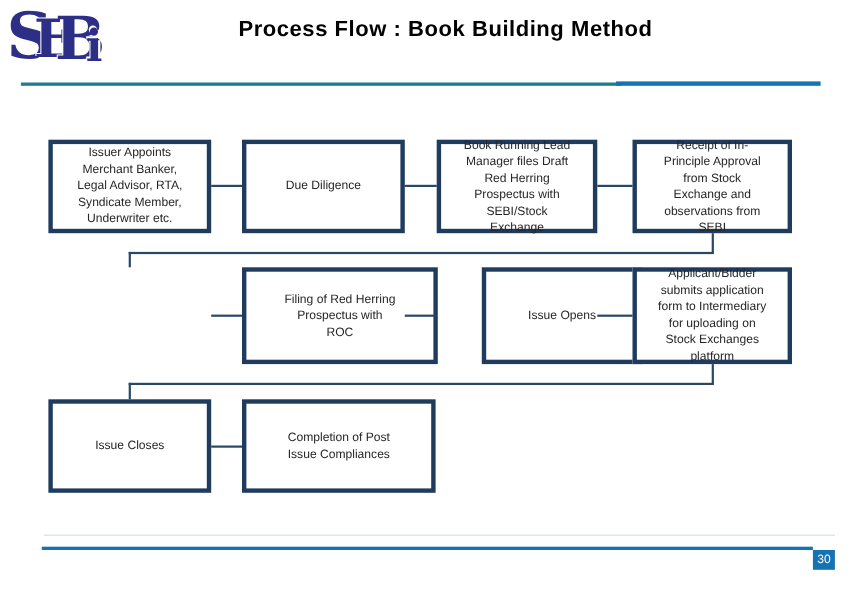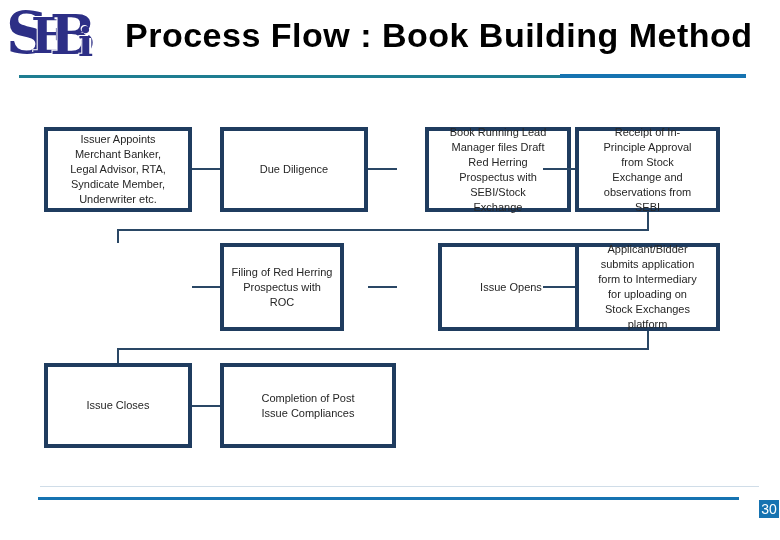--- a/index.html
+++ b/index.html
@@ -13,21 +13,21 @@
     position:absolute;font-family:"DejaVu Serif",serif;font-weight:700;
     color:var(--logo-navy,#2d2f86);line-height:1;
     text-shadow:2px 2px 0 #ffffff,-1px -1px 0 #ffffff;
   }
   .logo .l-s{left:0;top:2px;font-size:58px;}
   .logo .l-e{left:25px;top:10px;font-size:48px;}
   .logo .l-b{left:44px;top:6px;font-size:54px;}
   .logo .l-i{left:72px;top:20px;font-size:40px;}
   .title{
     position:absolute;left:125px;top:16px;width:560px;text-align:center;
-    font-size:34px;font-weight:700;color:#000;letter-spacing:0.5px;white-space:nowrap;
+    font-size:20px;font-weight:700;color:#000;letter-spacing:0.5px;white-space:nowrap;
   }
   .rule-teal{position:absolute;left:19px;top:75px;width:546px;height:3px;background:var(--rule-teal,#1e7d91);}
   .rule-blue{position:absolute;left:560px;top:74px;width:186px;height:4px;background:var(--rule-blue,#1673b1);}
   
   .box{
     position:absolute;box-sizing:border-box;border:4px solid var(--box-border,#1f3c5f);
     background:#fff;display:flex;align-items:center;justify-content:center;
     overflow:visible;
   }
   .box-label{
@@ -36,21 +36,21 @@
     white-space:pre-line;
   }
   
   .line{position:absolute;background:var(--connector,#2a4765);}
   
   .footer-faint{position:absolute;left:40px;top:486px;width:719px;height:1px;background:var(--footer-faint,#d0dde8);}
   .footer-blue{position:absolute;left:38px;top:497px;width:701px;height:3px;background:var(--rule-blue,#1673b1);}
   .page-badge{
     position:absolute;left:739px;top:500px;width:20px;height:18px;
     background:var(--badge-bg,#1673b1);color:var(--badge-text,#fff);
-    font-size:14px;display:flex;align-items:center;justify-content:center;margin-left:20px;
+    font-size:11px;display:flex;align-items:center;justify-content:center;
   }
 </style>
 </head>
 <body>
 
 <div class="stage">
 
   <div class="logo">
     <span class="l-s">S</span>
     <span class="l-e">E</span>
@@ -64,38 +64,38 @@
   <div class="box" style="left:44px;top:127px;width:148px;height:85px;">
     <span class="box-label">Issuer Appoints
 Merchant Banker,
 Legal Advisor, RTA,
 Syndicate Member,
 Underwriter etc.</span>
   </div>
   <div class="box" style="left:220px;top:127px;width:148px;height:85px;">
     <span class="box-label">Due Diligence</span>
   </div>
-  <div class="box" style="left:397px;top:127px;width:146px;height:85px;margin-left:28px;">
+  <div class="box" style="left:397px;top:127px;width:146px;height:85px;">
     <span class="box-label">Book Running Lead
 Manager files Draft
 Red Herring
 Prospectus with
 SEBI/Stock
 Exchange</span>
   </div>
   <div class="box" style="left:575px;top:127px;width:145px;height:85px;">
     <span class="box-label">Receipt of In-
 Principle Approval
 from Stock
 Exchange and
 observations from
 SEBI</span>
   </div>
 
-  <div class="box" style="left:220px;top:243px;width:124px;height:88px;">
+  <div class="box" style="left:220px;top:243px;width:178px;height:88px;">
     <span class="box-label">Filing of Red Herring
 Prospectus with
 ROC</span>
   </div>
   <div class="box" style="left:397px;top:243px;width:146px;height:88px;margin-left:41px;">
     <span class="box-label">Issue Opens</span>
   </div>
   <div class="box" style="left:575px;top:243px;width:145px;height:88px;">
     <span class="box-label">Applicant/Bidder
 submits application

